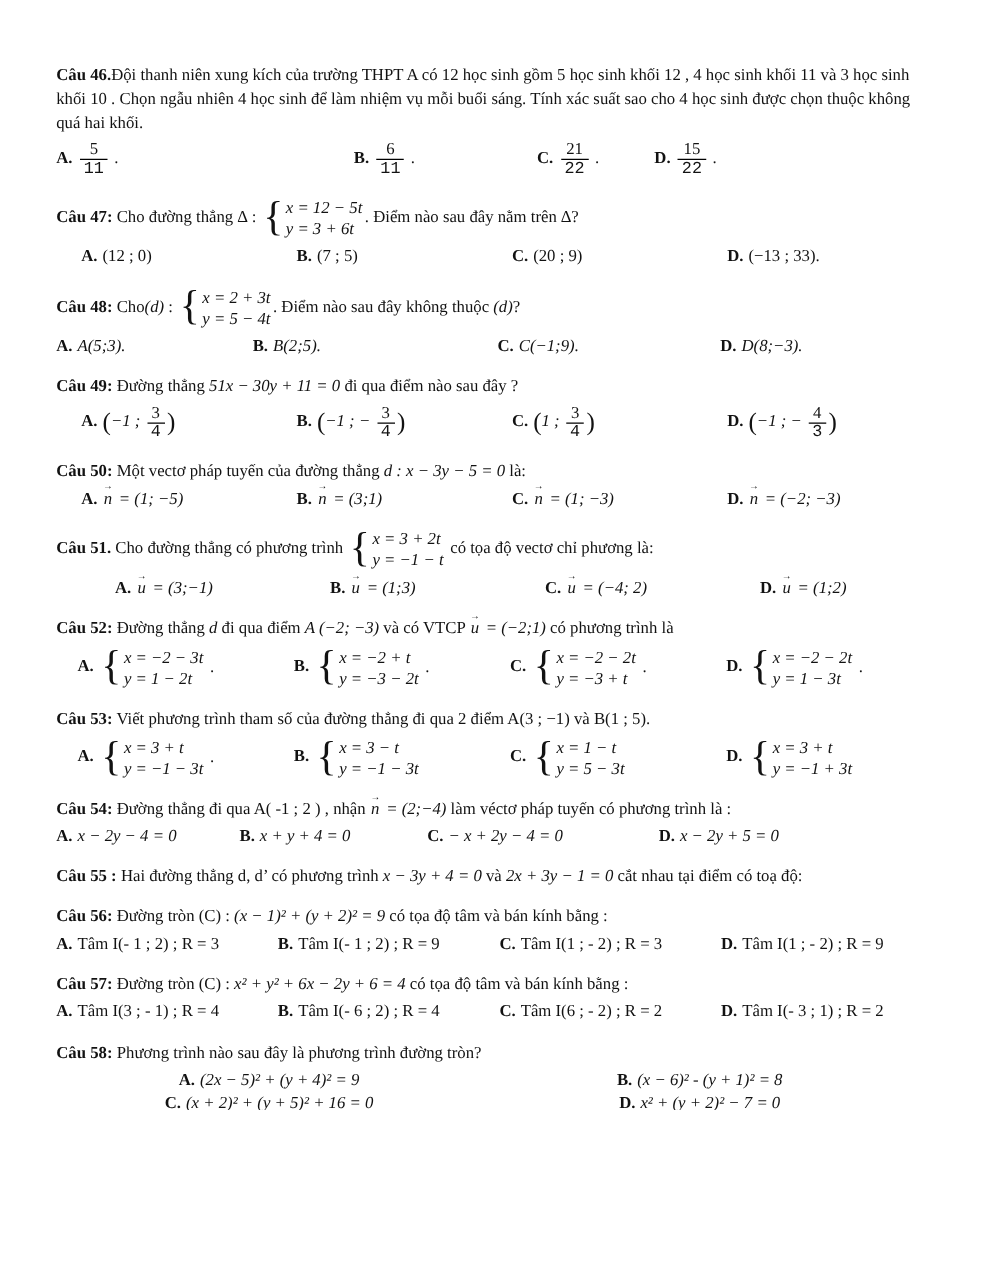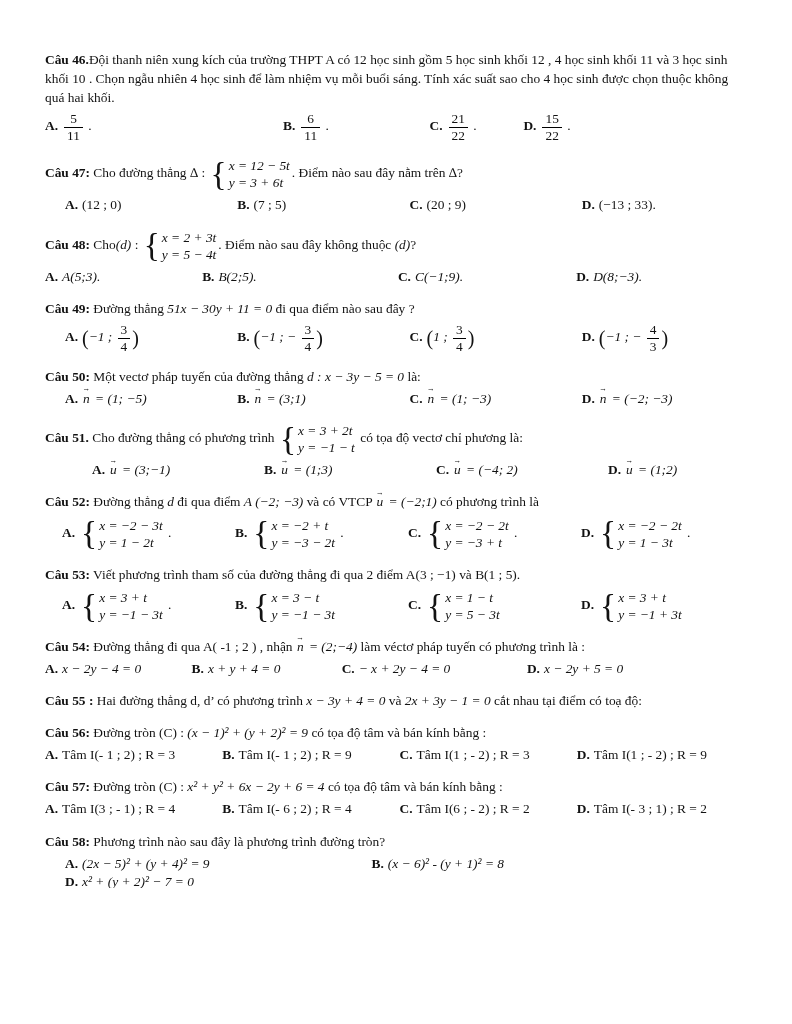--- a/index.html
+++ b/index.html
@@ -36,21 +36,21 @@
   
   .frac {
     display: inline-flex;
     flex-direction: column;
     text-align: center;
     vertical-align: middle;
     line-height: 1.12;
     margin: 0 2px;
   }
   .frac .num { border-bottom: 1px solid #000; padding: 0 3px 1px; }
-  .frac .den { padding: 0 3px; }
+  .frac .den { padding: 0 3px; font-family: Liberation Mono, monospace; }
 
   
   .cases {
     display: inline-flex;
     align-items: center;
     vertical-align: middle;
     margin: 1px 2px;
   }
   .cases .brace {
     font-size: 2.5em;
@@ -95,21 +95,21 @@
   .opts-q46 { grid-template-columns: 33% 20% 12.5% auto; }
   .opts-q47 { padding-left: 20px; }
   .opts-q48 { grid-template-columns: 21.5% 27% 24.5% auto; }
   .opts-q49 { padding-left: 20px; }
   .opts-q50 { padding-left: 20px; }
   .opts-q51 { padding-left: 47px; gap: 32px; }
   .opts-q52 { padding-left: 17px; }
   .opts-q53 { padding-left: 17px; }
   .opts-q54 { grid-template-columns: 20% 20.5% 25.5% auto; }
   .opts-q55 { grid-template-columns: 31.5% 21.5% 20.5% auto; }
-  .opts-q58 { padding-left: 20px; grid-template-columns: 44% auto; row-gap: 0; }
+  .opts-q58 { padding-left: 20px; grid-template-columns: 44% auto; row-gap: 0; text-align: center; }
 </style>
 </head>
 <body>
 
 <div class="page">
   <div class="content" id="questions-root">
       <div class="question">
         <div class="stem"><span class="qlabel">Câu 46.</span><span class="txt">Đội thanh niên xung kích của trường THPT A có 12 học sinh gồm 5 học sinh khối 12 , 4 học sinh khối 11 và 3 học sinh khối 10 . Chọn ngẫu nhiên 4 học sinh để làm nhiệm vụ mỗi buổi sáng. Tính xác suất sao cho 4 học sinh được chọn thuộc không quá hai khối.</span></div>
         <div class="options opts-q46">
           <span class="option"><span class="olabel">A.</span><span class="frac">
@@ -299,17 +299,18 @@
           <span class="option"><span class="olabel">B.</span><span class="txt">Tâm I(- 6 ; 2) ; R = 4</span></span>
           <span class="option"><span class="olabel">C.</span><span class="txt">Tâm I(6 ; - 2) ; R = 2</span></span>
           <span class="option"><span class="olabel">D.</span><span class="txt">Tâm I(- 3 ; 1) ; R = 2</span></span>
         </div>
       </div>
       <div class="question">
         <div class="stem"><span class="qlabel">Câu 58:</span><span class="txt"> Phương trình nào sau đây là phương trình đường tròn?</span></div>
         <div class="options opts-q58">
           <span class="option"><span class="olabel">A.</span><span class="math">(2x − 5)² + (y + 4)² = 9</span></span>
           <span class="option"><span class="olabel">B.</span><span class="math">(x − 6)² - (y + 1)² = 8</span></span>
+          <span class="option"><span class="olabel">C.</span><span class="math">(x + 2)² + (y + 5)² + 16 = 0</span></span>
           <span class="option"><span class="olabel">D.</span><span class="math">x² + (y + 2)² − 7 = 0</span></span>
         </div>
       </div>
     </div>
 </div>
 
 </body></html>

